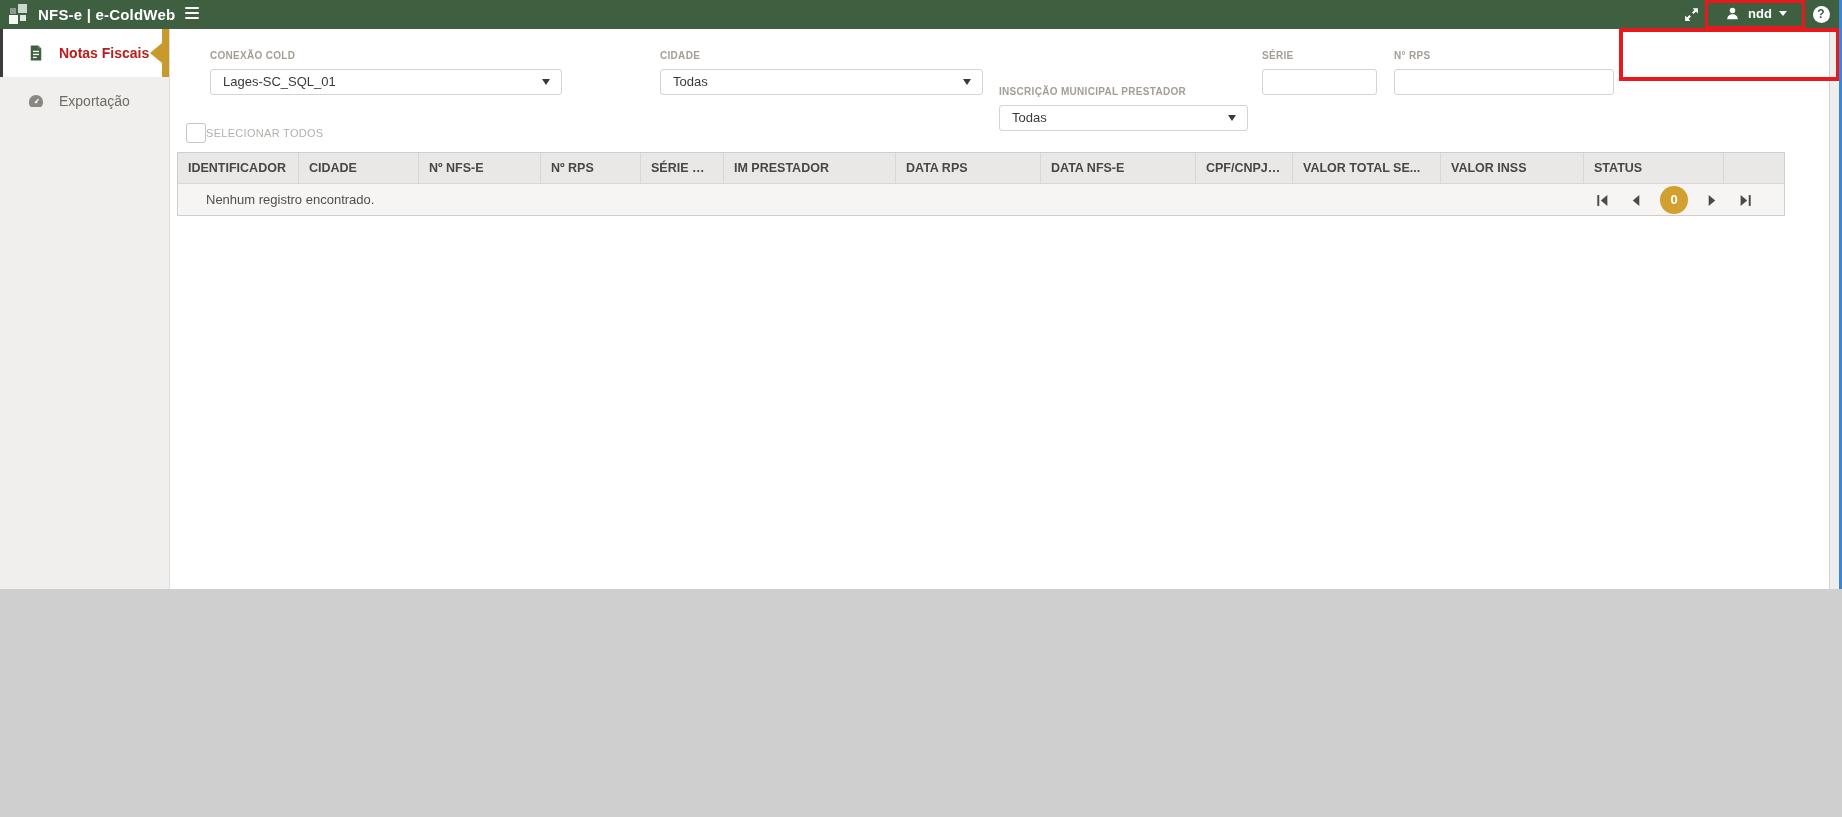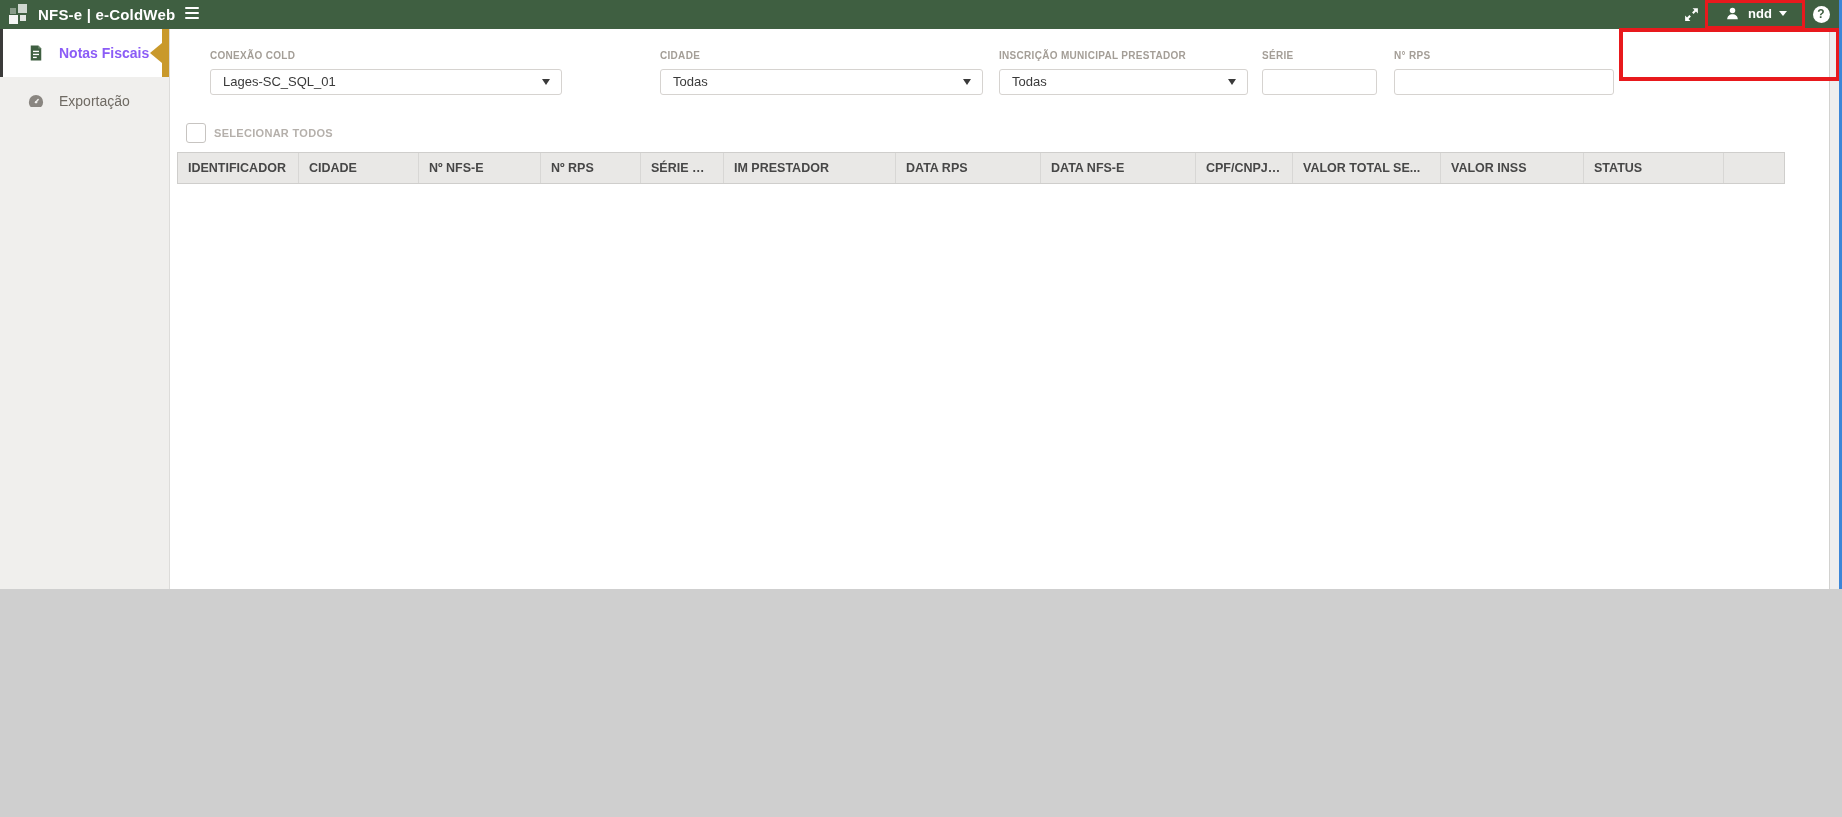--- a/index.html
+++ b/index.html
@@ -24,39 +24,39 @@
   .btn-user .uname { color:#ffffff; font-size:13px; font-weight:bold; margin:0 7px 0 8px; }
   .caret-down-white { width:0; height:0; border-left:4px solid transparent; border-right:4px solid transparent; border-top:5px solid #ffffff; }
   .btn-help { left:1806px; width:30px; }
   .help-circle { width:17px; height:17px; border-radius:50%; background:#ffffff; color:#3f5f41; font-size:12px; font-weight:bold; text-align:center; line-height:17px; }
 
   
   .sidebar { position:absolute; left:0; top:29px; width:170px; height:773px; background:#f0efed; border-right:1px solid #dddcda; z-index:5; }
   .side-item { position:relative; height:48px; display:flex; align-items:center; cursor:pointer; }
   .side-item .lbl { font-size:14px; }
   .side-item.active { background:#ffffff; }
-  .side-item.active .lbl { color:#8b5cf6; font-weight:bold; }
+  .side-item.active .lbl { color:#b91c1c; font-weight:bold; }
   .side-item.inactive .lbl { color:#6f6a63; }
   .active-strip { position:absolute; left:0; top:0; width:3px; height:48px; background:#3b3b3a; }
   .gold-bar { position:absolute; right:0; top:0; width:7px; height:48px; background:#c9992b; }
   .gold-arrow { position:absolute; right:7px; top:14px; width:0; height:0; border-top:10px solid transparent; border-bottom:10px solid transparent; border-right:12px solid #c9992b; }
   .side-icon { margin:0 14px 0 27px; width:18px; height:18px; flex:0 0 18px; }
 
   
   .content { position:absolute; left:171px; top:29px; width:1658px; height:773px; background:#ffffff; }
 
   .filter-group { position:absolute; top:21px; }
   .filter-label { display:block; font-size:10px; font-weight:bold; color:#a49e97; letter-spacing:.3px; margin-bottom:8px; white-space:nowrap; }
   .filter-box { position:relative; height:26px; background:#fff; border:1px solid #d6d3d0; border-radius:3px; font-size:13px; color:#3a3a3a; line-height:24px; padding-left:12px; cursor:pointer; }
   .filter-box .sel-caret { position:absolute; right:11px; top:9px; width:0; height:0; border-left:4.5px solid transparent; border-right:4.5px solid transparent; border-top:6px solid #3a3a3a; }
   .filter-input { height:26px; width:100%; background:#fff; border:1px solid #d6d3d0; border-radius:3px; font-size:13px; color:#3a3a3a; padding:0 8px; outline:none; font-family:inherit; }
 
   .select-all-row { position:absolute; left:15px; top:94px; display:flex; align-items:center; }
   .checkbox { width:20px; height:20px; background:#fff; border:1px solid #c7c4c1; border-radius:3px; cursor:pointer; }
-  .select-all-label { margin-left:8px; font-size:11px; font-weight:bold; color:#b5b0ab; letter-spacing:.3px; }
+  .select-all-label { font-size:11px; font-weight:normal; color:#b5b0ab; letter-spacing:.3px; }
 
   .grid { position:absolute; left:6px; top:123px; width:1608px; border:1px solid #cfcecc; }
   .grid-header { display:flex; height:30px; background:#e9e8e6; }
   .gh-cell { height:30px; line-height:30px; font-size:12.5px; font-weight:bold; color:#474747; padding:0 10px; border-right:1px solid #d8d7d5; overflow:hidden; white-space:nowrap; text-overflow:ellipsis; cursor:pointer; }
   .gh-cell:last-child { border-right:none; }
   .grid-empty-row { position:relative; height:32px; background:#f6f5f3; border-top:1px solid #d8d7d5; }
   .empty-msg { position:absolute; left:28px; top:0; height:32px; line-height:32px; font-size:13px; color:#4f4f4f; }
   .pager { position:absolute; right:22px; top:0; height:32px; display:flex; align-items:center; }
   .pager .pbtn { width:13px; height:13px; margin:0 10px; cursor:pointer; fill:#4a4a4a; }
   .page-badge { width:28px; height:28px; margin:0 8px; border-radius:50%; background:#d1a02f; color:#ffffff; font-size:13px; font-weight:bold; text-align:center; line-height:28px; cursor:pointer; }
@@ -154,21 +154,21 @@
     </div>
 
     <div class="filter-group" style="left:489px; width:323px;">
       <span class="filter-label">CIDADE</span>
       <div class="filter-box">
         <span>Todas</span>
         <span class="sel-caret"></span>
       </div>
     </div>
 
-    <div class="filter-group" style="left:828px; width:249px;">
+    <div class="filter-group" style="left:828px; width:249px;margin-top:36px;">
       <span class="filter-label">INSCRIÇÃO MUNICIPAL PRESTADOR</span>
       <div class="filter-box">
         <span>Todas</span>
         <span class="sel-caret"></span>
       </div>
     </div>
 
     <div class="filter-group" style="left:1091px; width:115px;">
       <span class="filter-label">SÉRIE</span>
       <input class="filter-input" value="" style="">
@@ -193,20 +193,40 @@
         <div class="gh-cell" style="width:83px">SÉRIE RPS</div>
         <div class="gh-cell" style="width:172px">IM PRESTADOR</div>
         <div class="gh-cell" style="width:145px">DATA RPS</div>
         <div class="gh-cell" style="width:155px">DATA NFS-E</div>
         <div class="gh-cell" style="width:97px">CPF/CNPJ TOMA...</div>
         <div class="gh-cell" style="width:148px">VALOR TOTAL SE...</div>
         <div class="gh-cell" style="width:143px">VALOR INSS</div>
         <div class="gh-cell" style="width:140px">STATUS</div>
         <div class="gh-cell" style="width:60px"></div>
       </div>
+      <div class="grid-empty-row">
+        <span class="empty-msg">Nenhum registro encontrado.</span>
+        <div class="pager">
+          <svg class="pbtn" viewBox="0 0 12 12">
+              <path d="M1.2 1h1.8v10H1.2z"></path>
+              <path d="M10.5 1 4.5 6l6 5z"></path>
+            </svg>
+          <svg class="pbtn" viewBox="0 0 12 12">
+              <path d="M9.5 1 3.5 6l6 5z"></path>
+            </svg>
+          <div class="page-badge">0</div>
+          <svg class="pbtn" viewBox="0 0 12 12">
+              <path d="M2.5 1l6 5-6 5z"></path>
+            </svg>
+          <svg class="pbtn" viewBox="0 0 12 12">
+              <path d="M9 1h1.8v10H9z"></path>
+              <path d="M1.5 1l6 5-6 5z"></path>
+            </svg>
+        </div>
+      </div>
     </div>
   </div>
 
 
   <div class="anno anno-user"></div>
   <div class="anno anno-menu"></div>
 
   <div class="scroll-track"></div>
   <div class="edge-blue"></div>
 

